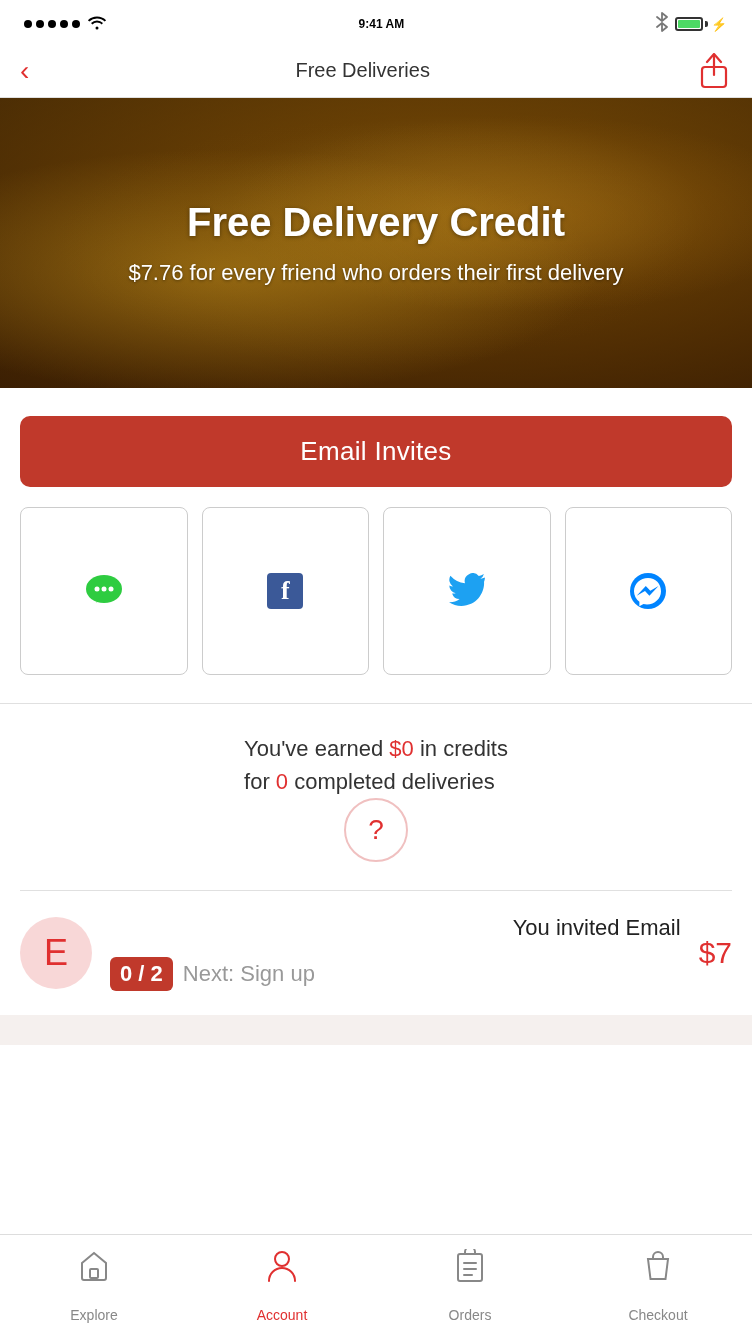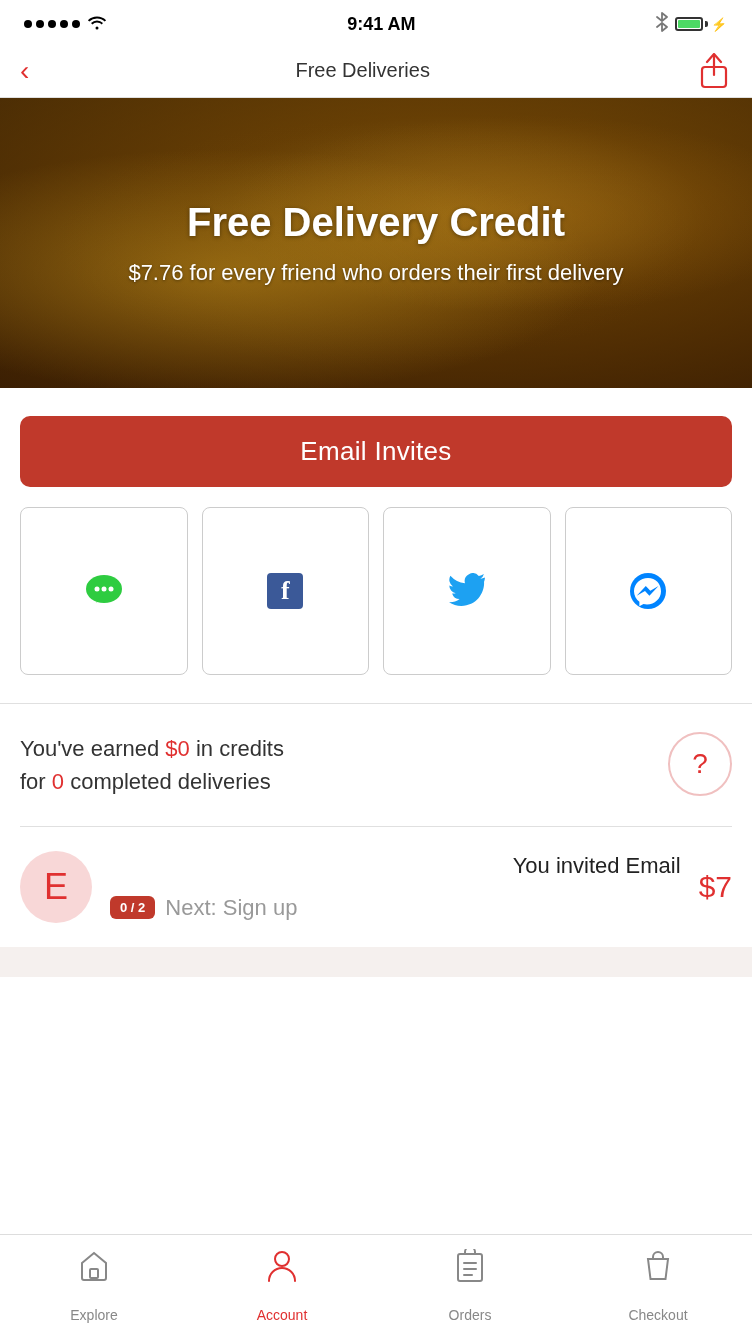--- a/index.html
+++ b/index.html
@@ -23,21 +23,21 @@
       height: 44px;
     }
     .status-left { display: flex; align-items: center; gap: 6px; }
     .signal-dots { display: flex; gap: 4px; }
     .signal-dot {
       width: 8px; height: 8px;
       border-radius: 50%;
       background: #000;
     }
     .wifi-icon { font-size: 18px; }
-    .status-center { font-size: 18px; font-weight: 600; color: #000; }
+    .status-center { font-size: 12px; font-weight: 600; color: #000; }
     .status-right { display: flex; align-items: center; gap: 6px; }
     .bluetooth-icon { font-size: 16px; color: #777; }
     .battery-container {
       display: flex;
       align-items: center;
       gap: 2px;
     }
     .battery-body {
       width: 28px; height: 14px;
       border: 2px solid #333;
@@ -176,23 +176,25 @@
     
     .divider {
       height: 1px;
       background: #e0e0e0;
       margin: 0 -20px;
     }
 
     
     .credits-section {
       display: flex;
+      align-items: center;
       justify-content: space-between;
       padding: 28px 0;
       border-bottom: 1px solid #e0e0e0;
+      flex-direction: column;
     }
     .credits-text {
       font-size: 22px;
       color: #333;
       line-height: 1.5;
     }
     .credits-amount { color: #e03030; font-weight: 400; }
     .credits-deliveries { color: #e03030; }
     .help-circle {
       width: 64px; height: 64px;
@@ -237,21 +239,21 @@
       text-align: right;
     }
     .invite-progress-row {
       display: flex;
       align-items: center;
       gap: 10px;
     }
     .progress-badge {
       background: #c0392b;
       color: #fff;
-      font-size: 13px;
+      font-size: 22px;
       font-weight: 600;
       padding: 4px 10px;
       border-radius: 6px;
     }
     .invite-next {
       font-size: 22px;
       color: #999;
     }
     .invite-reward {
       font-size: 30px;

